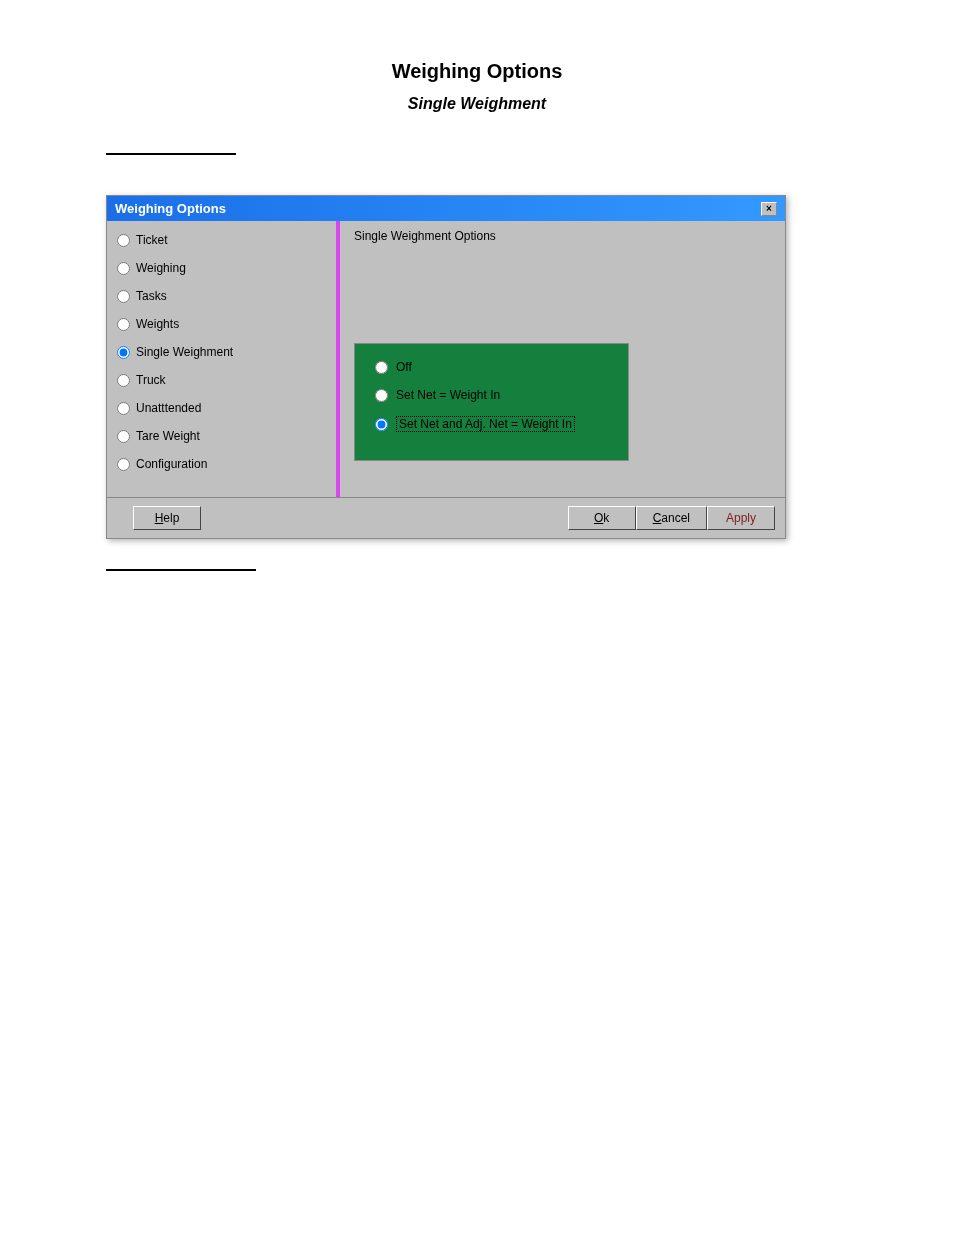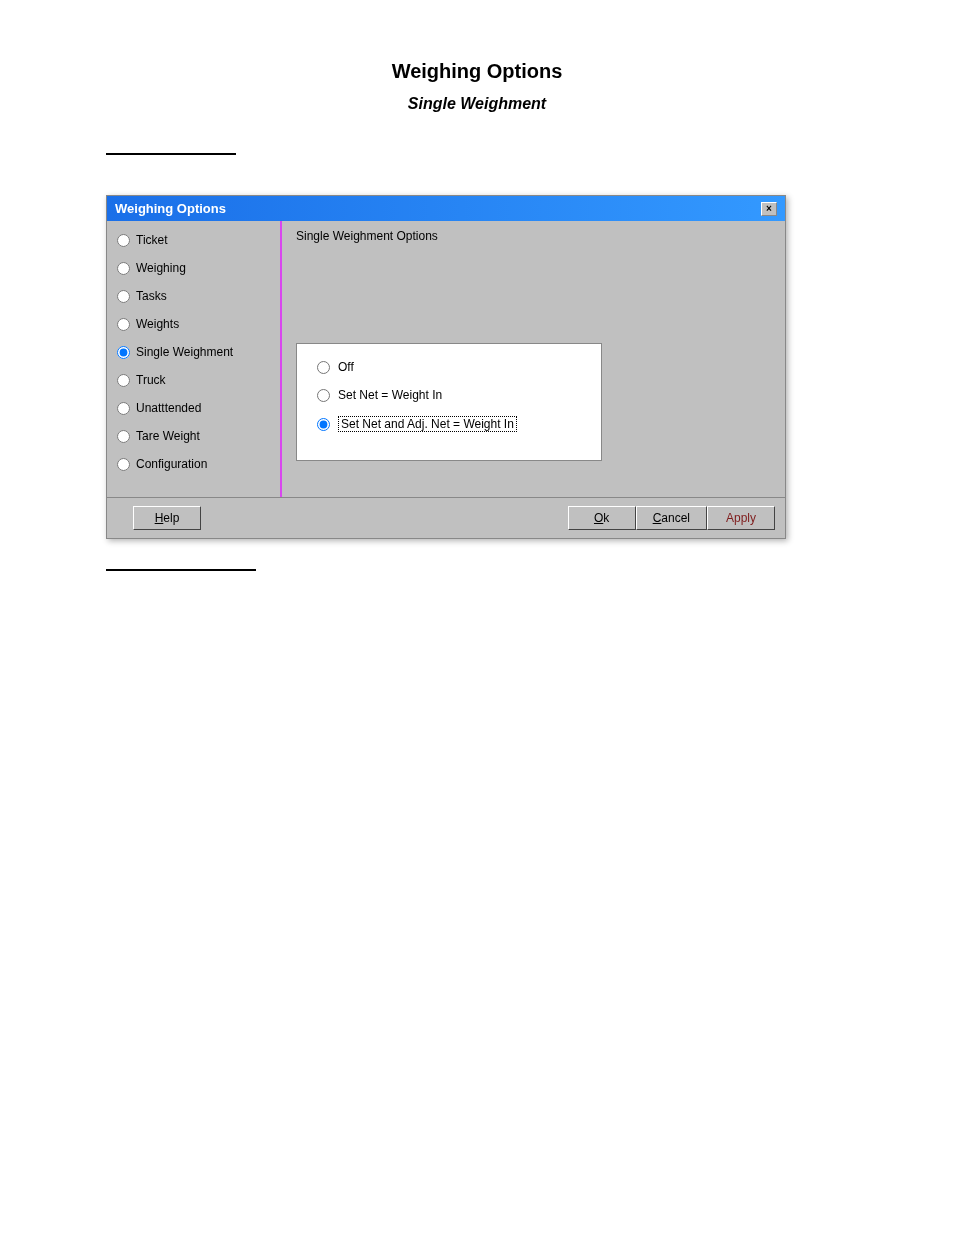--- a/index.html
+++ b/index.html
@@ -75,24 +75,24 @@
       color: #000;
     }
 
     .dialog-main {
       display: flex;
       flex-direction: row;
       flex: 1;
     }
 
     .sidebar-panel {
-      width: 175px;
+      width: 233px;
       background: #c0c0c0;
       padding: 12px 10px;
-      border-right: 2px solid #d946ef;
+      border-right: 4px solid #d946ef;
     }
 
     .radio-item {
       display: flex;
       align-items: center;
       margin-bottom: 14px;
       font-size: 12px;
       cursor: pointer;
     }
 
@@ -109,22 +109,22 @@
     }
 
     .content-section-label {
       font-size: 12px;
       margin-bottom: 8px;
       color: #000;
     }
 
     .inner-box {
       border: 1px solid #888;
-      background: #ffffff;
-      width: 306px;
+      background: #15803d;
+      width: 275px;
       padding: 16px 20px;
       margin-top: 100px;
     }
 
     .inner-radio-item {
       display: flex;
       align-items: center;
       margin-bottom: 14px;
       font-size: 12px;
       cursor: pointer;

